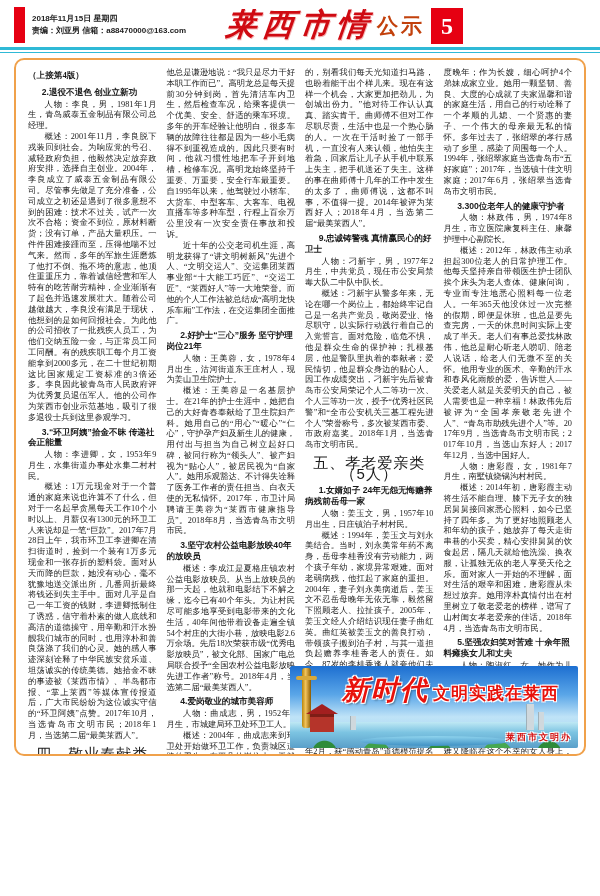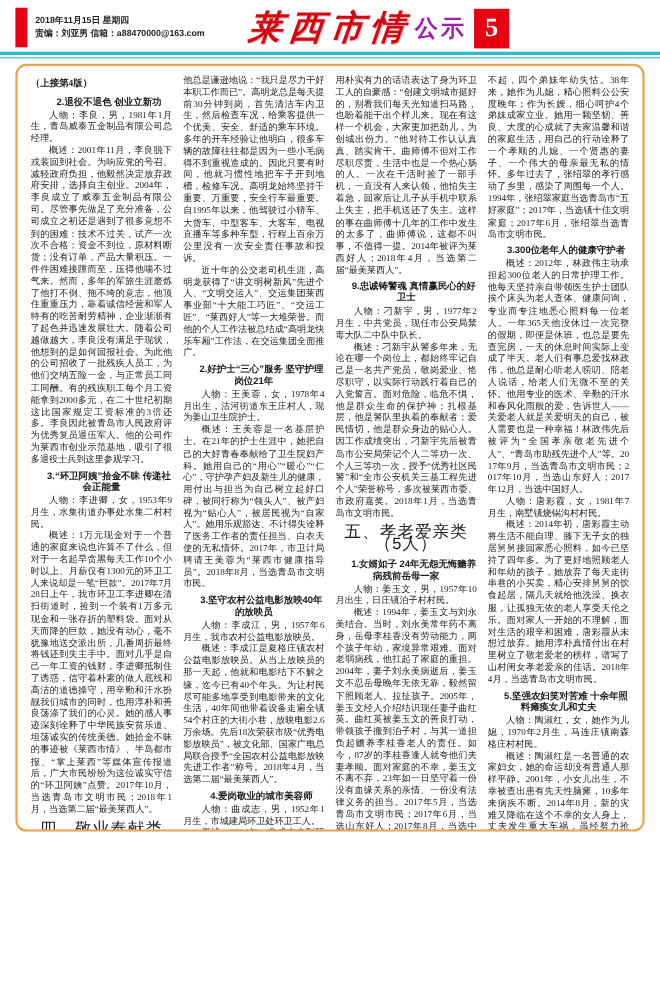--- a/index.html
+++ b/index.html
@@ -23,21 +23,21 @@
   .dateblock .dl{font-size:8px;line-height:12px;font-weight:bold;color:#222;}
   .masthead{
     position:absolute;left:0;top:4px;width:600px;text-align:center;
     font-size:31px;font-weight:bold;color:var(--masthead-red);
     font-style:italic;letter-spacing:6px;
     text-shadow:1px 1px 0 #f5b5b5;
     transform:skewX(-6deg);
   }
   .section-label{
     position:absolute;right:50px;top:12px;font-size:21px;font-weight:bold;
-    letter-spacing:3px;color:#a21caf;font-family:"Liberation Sans","DejaVu Sans",sans-serif;
+    letter-spacing:3px;color:#c2410c;font-family:"Liberation Sans","DejaVu Sans",sans-serif;
   }
   .page-badge{
     position:absolute;right:12px;top:8px;width:32px;height:36px;
     background:var(--accent-red);color:#fff;font-size:24px;font-weight:bold;
     display:flex;align-items:center;justify-content:center;
     font-family:"Liberation Serif","DejaVu Serif",serif;
   }
   .rule-thick{position:absolute;left:0;top:47px;width:600px;height:3px;background:var(--rule-cyan);}
   .rule-thin{position:absolute;left:0;top:52px;width:600px;height:1px;background:var(--rule-cyan);}
   
@@ -52,21 +52,21 @@
     font-size:8.3px;line-height:10.8px;text-align:justify;
     word-break:break-all;
   }
   .blk-note{font-size:8.6px;font-weight:bold;margin:2px 0 6px 0;text-align:left;}
   .blk-h2{
     font-size:15px;font-weight:normal;text-align:center;
     margin:7px 0 6px 0;letter-spacing:1px;break-inside:avoid;
     font-family:"Liberation Sans","DejaVu Sans",sans-serif;
   }
   .blk-h3{
-    font-size:8.6px;font-weight:bold;text-align:center;text-indent:1.6em;
+    font-size:8.6px;font-weight:bold;text-align:left;text-indent:1.6em;
     margin:3px 0 2px 0;break-inside:avoid;
     font-family:"Liberation Sans","DejaVu Sans",sans-serif;
   }
   .blk-p{text-indent:2em;margin:0;}
   
   .banner{
     position:absolute;right:6px;bottom:6px;width:288px;height:82px;
     background:linear-gradient(180deg,#1d6fd1 0%,#5aa6e8 35%,#bfe3f7 62%,#9fd3ef 100%);
     overflow:hidden;border-radius:2px;
   }
@@ -143,37 +143,55 @@
       <p class="blk-p">概述：1万元现金对于一个普通的家庭来说也许算不了什么，但对于一名起早贪黑每天工作10个小时以上、月薪仅有1300元的环卫工人来说却是一笔“巨款”。2017年7月28日上午，我市环卫工李进卿在清扫街道时，捡到一个装有1万多元现金和一张存折的塑料袋。面对从天而降的巨款，她没有动心，毫不犹豫地送交派出所，几番周折最终将钱还到失主手中。面对几乎是自己一年工资的钱财，李进卿抵制住了诱惑，信守着朴素的做人底线和高洁的道德操守，用辛勤和汗水扮靓我们城市的同时，也用淳朴和善良荡涤了我们的心灵。她的感人事迹深刻诠释了中华民族安贫乐道、坦荡诚实的传统美德。她拾金不昧的事迹被《莱西市情》、半岛都市报、“掌上莱西”等媒体宣传报道后，广大市民纷纷为这位诚实守信的“环卫阿姨”点赞。2017年10月，当选青岛市文明市民；2018年1月，当选第二届“最美莱西人”。</p>
       <h2 class="blk-h2">四、敬业奉献类（5人）</h2>
       <h3 class="blk-h3">1.播洒爱心的公交司机</h3>
       <p class="blk-p">人物：高明龙，男，1964年1月生，交运集团莱西发展事业部公交司机。</p>
       <p class="blk-p">概述：在莱西58条城乡公交线路上，一提起403路驾驶员高明龙，众人纷纷竖起大拇指。同事们称他“为人热心”，乘客们夸他“服务周到”，这让高明龙感到不好意思。他总是谦逊地说：“我只是尽力干好本职工作而已”。高明龙总是每天提前30分钟到岗，首先清洁车内卫生，然后检查车况，给乘客提供一个优美、安全、舒适的乘车环境。多年的开车经验让他明白，很多车辆的故障往往都是因为一些小毛病得不到重视造成的。因此只要有时间，他就习惯性地把车子开到地槽，检修车况。高明龙始终坚持千重要、万重要，安全行车最重要。自1995年以来，他驾驶过小轿车、大货车、中型客车、大客车、电视直播车等多种车型，行程上百余万公里没有一次安全责任事故和投诉。</p>
       <p class="blk-p">近十年的公交老司机生涯，高明龙获得了“讲文明树新风”先进个人、“文明交运人”、交运集团莱西事业部“十大能工巧匠”、“交运工匠”、“莱西好人”等一大堆荣誉。而他的个人工作法被总结成“高明龙快乐车厢”工作法，在交运集团全面推广。</p>
       <h3 class="blk-h3">2.好护士“三心”服务 坚守护理岗位21年</h3>
       <p class="blk-p">人物：王美蓉，女，1978年4月出生，沽河街道东王庄村人，现为姜山卫生院护士。</p>
       <p class="blk-p">概述：王美蓉是一名基层护士。在21年的护士生涯中，她把自己的大好青春奉献给了卫生院妇产科。她用自己的“用心”“暖心”“仁心”，守护孕产妇及新生儿的健康，用付出与担当为自己树立起好口碑，被同行称为“领头人”、被产妇视为“贴心人”，被居民视为“自家人”。她用乐观豁达、不计得失诠释了医务工作者的责任担当、白衣天使的无私情怀。2017年，市卫计局聘请王美蓉为“莱西市健康指导员”。2018年8月，当选青岛市文明市民。</p>
       <h3 class="blk-h3">3.坚守农村公益电影放映40年的放映员</h3>
-      <p class="blk-p">人物：李成江，男，1957年6月生，我市农村公益电影放映员。</p>
       <p class="blk-p">概述：李成江是夏格庄镇农村公益电影放映员。从当上放映员的那一天起，他就和电影结下不解之缘，迄今已有40个年头。为让村民尽可能多地享受到电影带来的文化生活，40年间他带着设备走遍全镇54个村庄的大街小巷，放映电影2.6万余场。先后18次荣获市级“优秀电影放映员”，被文化部、国家广电总局联合授予“全国农村公益电影放映先进工作者”称号。2018年4月，当选第二届“最美莱西人”。</p>
       <h3 class="blk-h3">4.爱岗敬业的城市美容师</h3>
       <p class="blk-p">人物：曲成志，男，1952年1月生，市城建局环卫处环卫工人。</p>
       <p class="blk-p">概述：2004年，曲成志来到环卫处开始做环卫工作，负责城区道路的卫生。在平凡的岗位上一干就是十几年，毫无怨言。他负责的路段地处市中心，人流密集、车流量大，是大家都不愿意干的活，他却尽心尽力。无论严寒还是酷暑，总能看见他那忙碌的身影：一手拿着扫帚，弓着腰，在密集的车流缝中还要时刻提防来往车辆的危险，只为给市民留下一个整洁、舒适、干净的环境。对于文明城市创建，他用朴实有力的话语表达了身为环卫工人的自豪感：“创建文明城市挺好的，别看我们每天光知道扫马路，也盼着能干出个样儿来。现在有这样一个机会，大家更加把劲儿，为创城出份力。”他对待工作认认真真、踏实肯干。曲师傅不但对工作尽职尽责，生活中也是一个热心肠的人。一次在干活时捡了一部手机，一直没有人来认领，他怕失主着急，回家后让儿子从手机中联系上失主，把手机送还了失主。这样的事在曲师傅十几年的工作中发生的太多了，曲师傅说，这都不叫事，不值得一提。2014年被评为莱西好人；2018年4月，当选第二届“最美莱西人”。</p>
       <h3 class="blk-h3">9.忠诚铸警魂 真情赢民心的好卫士</h3>
       <p class="blk-p">人物：刁新宇，男，1977年2月生，中共党员，现任市公安局禁毒大队二中队中队长。</p>
       <p class="blk-p">概述：刁新宇从警多年来，无论在哪一个岗位上，都始终牢记自己是一名共产党员，敬岗爱业、恪尽职守，以实际行动践行着自己的入党誓言。面对危险，临危不惧，他是群众生命的保护神；扎根基层，他是警队里执着的奉献者；爱民情切，他是群众身边的贴心人。因工作成绩突出，刁新宇先后被青岛市公安局荣记个人二等功一次、个人三等功一次，授予“优秀社区民警”和“全市公安机关三基工程先进个人”荣誉称号，多次被莱西市委、市政府嘉奖。2018年1月，当选青岛市文明市民。</p>
       <h2 class="blk-h2">五、孝老爱亲类（5人）</h2>
       <h3 class="blk-h3">1.女婿如子 24年无怨无悔赡养病残前岳母一家</h3>
       <p class="blk-p">人物：姜玉文，男，1957年10月出生，日庄镇泊子村村民。</p>
       <p class="blk-p">概述：1994年，姜玉文与刘永美结合。当时，刘永美常年药不离身，岳母李桂香没有劳动能力，两个孩子年幼，家境异常艰难。面对老弱病残，他扛起了家庭的重担。2004年，妻子刘永美病逝后，姜玉文不忍岳母晚年无依无靠，毅然留下照顾老人、拉扯孩子。2005年，姜玉文经人介绍结识现任妻子曲红英。曲红英被姜玉文的善良打动，带领孩子搬到泊子村，与其一道担负起赡养李桂香老人的责任。如今，87岁的李桂香逢人就夸他们夫妻孝顺。面对家庭的不幸，姜玉文不离不弃，23年如一日坚守着一份没有血缘关系的亲情、一份没有法律义务的担当。2017年5月，当选青岛市文明市民；2017年6月，当选山东好人；2017年8月，当选中国好人、“好人365”封面人物；2018年2月，获“感动青岛”道德模范提名奖；2018年5月，当选“山东好人”2017十大年度人物。</p>
       <h3 class="blk-h3">2.长嫂如母 好农妇38年撑起夫家一片天</h3>
       <p class="blk-p">人物：张绍翠，女，中共党员，1956年2月出生，马连庄镇孔家村村民。</p>
       <p class="blk-p">概述：1980年，张绍翠嫁给庞兰东。当时，婆婆去世，公公久病不起，四个弟妹年幼失怙。38年来，她作为儿媳，精心照料公公安度晚年；作为长嫂，细心呵护4个弟妹成家立业。她用一颗坚韧、善良、大度的心成就了夫家温馨和谐的家庭生活，用自己的行动诠释了一个孝顺的儿媳、一个贤惠的妻子、一个伟大的母亲最无私的情怀。多年过去了，张绍翠的孝行感动了乡里，感染了周围每一个人。1994年，张绍翠家庭当选青岛市“五好家庭”；2017年，当选镇十佳文明家庭；2017年6月，张绍翠当选青岛市文明市民。</p>
       <h3 class="blk-h3">3.300位老年人的健康守护者</h3>
+      <p class="blk-p">人物：林政伟，男，1974年8月生，市立医院康复科主任、康馨护理中心副院长。</p>
       <p class="blk-p">概述：2012年，林政伟主动承担起300位老人的日常护理工作。他每天坚持亲自带领医生护士团队挨个床头为老人查体、健康问询，专业而专注地悉心照料每一位老人。一年365天他没休过一次完整的假期，即便是休班，也总是要先查完房，一天的休息时间实际上变成了半天。老人们有事总爱找林政伟，他总是耐心听老人唠叨、陪老人说话，给老人们无微不至的关怀。他用专业的医术、辛勤的汗水和春风化雨般的爱，告诉世人——关爱老人就是关爱明天的自己，被人需要也是一种幸福！林政伟先后被评为“全国孝亲敬老先进个人”、“青岛市助残先进个人”等。2017年9月，当选青岛市文明市民；2017年10月，当选山东好人；2017年12月，当选中国好人。</p>
       <p class="blk-p">人物：唐彩霞，女，1981年7月生，南墅镇烧锅沟村村民。</p>
       <p class="blk-p">概述：2014年初，唐彩霞主动将生活不能自理、膝下无子女的独居舅舅接回家悉心照料，如今已坚持了四年多。为了更好地照顾老人和年幼的孩子，她放弃了每天走街串巷的小买卖，精心安排舅舅的饮食起居，隔几天就给他洗澡、换衣服，让孤独无依的老人享受天伦之乐。面对家人一开始的不理解，面对生活的艰辛和困难，唐彩霞从未想过放弃。她用淳朴真情付出在村里树立了敬老爱老的榜样，谱写了山村闺女孝老爱亲的佳话。2018年4月，当选青岛市文明市民。</p>
       <h3 class="blk-h3">5.坚强农妇笑对苦难 十余年照料瘫痪女儿和丈夫</h3>
       <p class="blk-p">人物：陶淑红，女，她作为儿媳，1970年2月生，马连庄镇南森格庄村村民。</p>
       <p class="blk-p">概述：陶淑红是一名普通的农家妇女，她的命运却没有普通人那样平静。2001年，小女儿出生，不幸被查出患有先天性脑瘫，10多年来病疾不断。2014年8月，新的灾难又降临在这个不幸的女人身上，丈夫发生重大车祸，虽经努力抢救，但最终成为植物人。陶淑红一边要照顾不能自理的丈夫和小女儿，一边还要料理葡萄大棚，以此供养大女儿读书。然而，她的辛劳没能挽留小女儿的命，2016年，小女儿去世。面对打击，陶淑红只能把对女儿的思念藏在心里，尽心照顾好一家人。老天对她无疑是不公的，然而她却用大爱诠释了什么叫“永不放弃”。</p>
     </div>
 
+  <div class="banner">
+    <div class="banner-skyline"></div>
+    <div class="banner-lake"></div>
+    <div class="bld bld1"></div>
+    <div class="bld bld2"></div>
+    <div class="bld bld3"></div>
+    <div class="monument">
+      <div class="pillar"></div>
+      <div class="pillar-cap"></div>
+      <div class="gate-roof"></div>
+      <div class="gate-body"></div>
+    </div>
+    <div class="banner-title">
+      <span class="calli">新时代</span>
+      <span class="rest">文明实践在莱西</span>
+    </div>
+    <div class="banner-credit">莱西市文明办</div>
+  </div>
 </div>
 
 </body></html>

